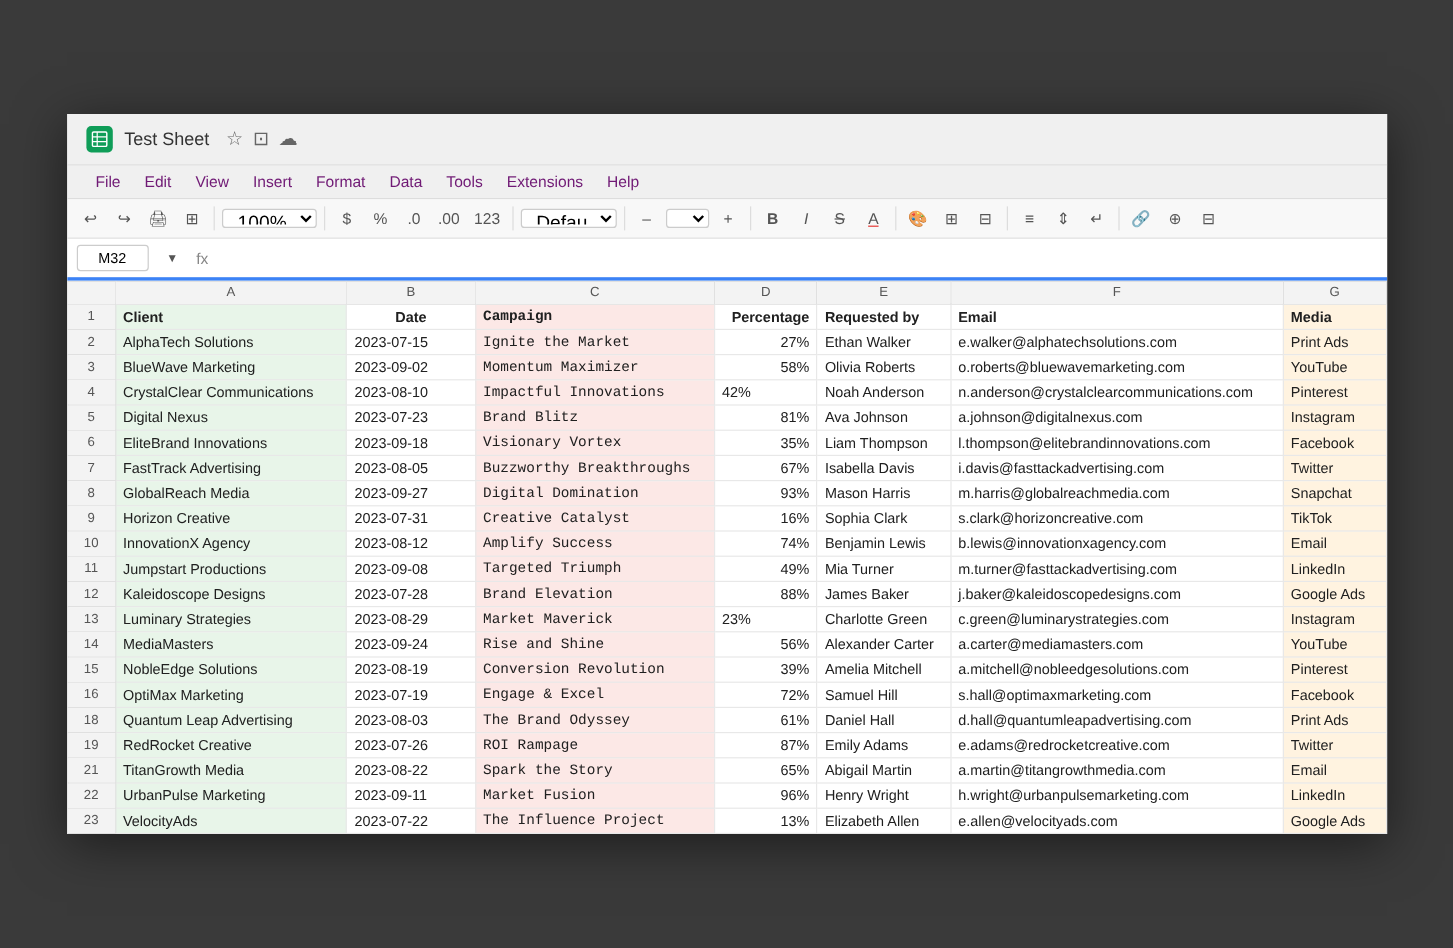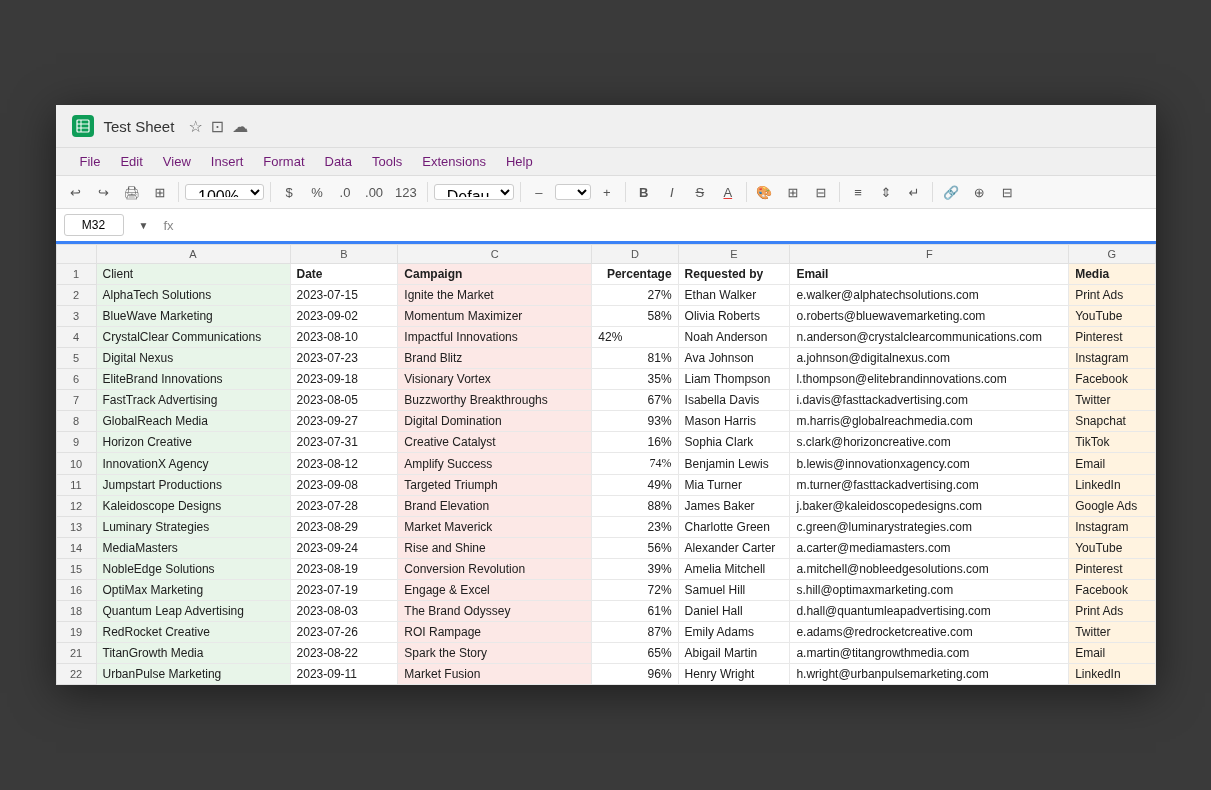--- a/index.html
+++ b/index.html
@@ -139,21 +139,21 @@
     }
     td.cell {
       border: 1px solid #e8e8e8;
       padding: 3px 6px;
       white-space: nowrap;
       color: #202020;
       height: 21px;
     }
     td.cell.col-a { background: #e8f5e9; font-weight: 500; }
     td.cell.col-b { }
-    td.cell.col-c { background: #fce8e6; }
+    td.cell.col-c { background: #fce8e6; font-family: Liberation Mono, monospace; }
     td.cell.col-d { text-align: right; }
     td.cell.col-e { }
     td.cell.col-f { }
     td.cell.col-g { background: #fff3e0; }
     tr:nth-child(even) td.cell { }
     .header-row td.cell { background: #e8f5e9 !important; }
     .header-row td.cell.col-b { background: white !important; }
     .header-row td.cell.col-d { background: white !important; }
     .header-row td.cell.col-e { background: white !important; }
     .header-row td.cell.col-f { background: white !important; }
@@ -255,22 +255,22 @@
           <th class="col-header wide">C</th>
           <th class="col-header">D</th>
           <th class="col-header medium">E</th>
           <th class="col-header xlarge">F</th>
           <th class="col-header">G</th>
         </tr>
       </thead>
       <tbody id="sheet-body">
       <tr class="header-row">
             <th class="row-header">1</th>
-            <td class="cell col-a" style="font-weight: 400;">Client</td>
-            <td class="cell col-b" style="font-weight: 600;">Date</td>
+            <td class="cell col-a" style="font-weight: 700;">Client</td>
+            <td class="cell col-b" style="font-weight: 600; text-align: center;">Date</td>
             <td class="cell col-c" style="font-weight: 600;">Campaign</td>
             <td class="cell col-d" style="font-weight: 600;">Percentage</td>
             <td class="cell col-e" style="font-weight: 600;">Requested by</td>
             <td class="cell col-f" style="font-weight: 600;">Email</td>
             <td class="cell col-g" style="font-weight: 600;">Media</td>
           </tr>
           <tr>
             <th class="row-header">2</th>
             <td class="cell col-a">AlphaTech Solutions</td>
             <td class="cell col-b">2023-07-15</td>
@@ -348,21 +348,21 @@
             <td class="cell col-d" style="text-align: right;">16%</td>
             <td class="cell col-e">Sophia Clark</td>
             <td class="cell col-f">s.clark@horizoncreative.com</td>
             <td class="cell col-g">TikTok</td>
           </tr>
           <tr>
             <th class="row-header">10</th>
             <td class="cell col-a">InnovationX Agency</td>
             <td class="cell col-b">2023-08-12</td>
             <td class="cell col-c">Amplify Success</td>
-            <td class="cell col-d" style="text-align: right; font-family: Liberation Serif, serif;">74%</td>
+            <td class="cell col-d" style="text-align: right;">74%</td>
             <td class="cell col-e">Benjamin Lewis</td>
             <td class="cell col-f">b.lewis@innovationxagency.com</td>
             <td class="cell col-g">Email</td>
           </tr>
           <tr>
             <th class="row-header">11</th>
             <td class="cell col-a">Jumpstart Productions</td>
             <td class="cell col-b">2023-09-08</td>
             <td class="cell col-c">Targeted Triumph</td>
             <td class="cell col-d" style="text-align: right;">49%</td>
@@ -378,21 +378,21 @@
             <td class="cell col-d" style="text-align: right;">88%</td>
             <td class="cell col-e">James Baker</td>
             <td class="cell col-f">j.baker@kaleidoscopedesigns.com</td>
             <td class="cell col-g">Google Ads</td>
           </tr>
           <tr>
             <th class="row-header">13</th>
             <td class="cell col-a">Luminary Strategies</td>
             <td class="cell col-b">2023-08-29</td>
             <td class="cell col-c">Market Maverick</td>
-            <td class="cell col-d" style="text-align: right;">23%</td>
+            <td class="cell col-d" style="text-align: left;">23%</td>
             <td class="cell col-e">Charlotte Green</td>
             <td class="cell col-f">c.green@luminarystrategies.com</td>
             <td class="cell col-g">Instagram</td>
           </tr>
           <tr>
             <th class="row-header">14</th>
             <td class="cell col-a">MediaMasters</td>
             <td class="cell col-b">2023-09-24</td>
             <td class="cell col-c">Rise and Shine</td>
             <td class="cell col-d" style="text-align: right;">56%</td>
@@ -410,21 +410,21 @@
             <td class="cell col-f">a.mitchell@nobleedgesolutions.com</td>
             <td class="cell col-g">Pinterest</td>
           </tr>
           <tr>
             <th class="row-header">16</th>
             <td class="cell col-a">OptiMax Marketing</td>
             <td class="cell col-b">2023-07-19</td>
             <td class="cell col-c">Engage &amp; Excel</td>
             <td class="cell col-d" style="text-align: right;">72%</td>
             <td class="cell col-e">Samuel Hill</td>
-            <td class="cell col-f">s.hill@optimaxmarketing.com</td>
+            <td class="cell col-f">s.hall@optimaxmarketing.com</td>
             <td class="cell col-g">Facebook</td>
           </tr>
           <tr>
             <th class="row-header">18</th>
             <td class="cell col-a">Quantum Leap Advertising</td>
             <td class="cell col-b">2023-08-03</td>
             <td class="cell col-c">The Brand Odyssey</td>
             <td class="cell col-d" style="text-align: right;">61%</td>
             <td class="cell col-e">Daniel Hall</td>
             <td class="cell col-f">d.hall@quantumleapadvertising.com</td>
@@ -453,16 +453,26 @@
           <tr>
             <th class="row-header">22</th>
             <td class="cell col-a">UrbanPulse Marketing</td>
             <td class="cell col-b">2023-09-11</td>
             <td class="cell col-c">Market Fusion</td>
             <td class="cell col-d" style="text-align: right;">96%</td>
             <td class="cell col-e">Henry Wright</td>
             <td class="cell col-f">h.wright@urbanpulsemarketing.com</td>
             <td class="cell col-g">LinkedIn</td>
           </tr>
+          <tr>
+            <th class="row-header">23</th>
+            <td class="cell col-a">VelocityAds</td>
+            <td class="cell col-b">2023-07-22</td>
+            <td class="cell col-c">The Influence Project</td>
+            <td class="cell col-d" style="text-align: right;">13%</td>
+            <td class="cell col-e">Elizabeth Allen</td>
+            <td class="cell col-f">e.allen@velocityads.com</td>
+            <td class="cell col-g">Google Ads</td>
+          </tr>
         </tbody>
     </table>
   </div>
 </div>
 
 </body></html>

